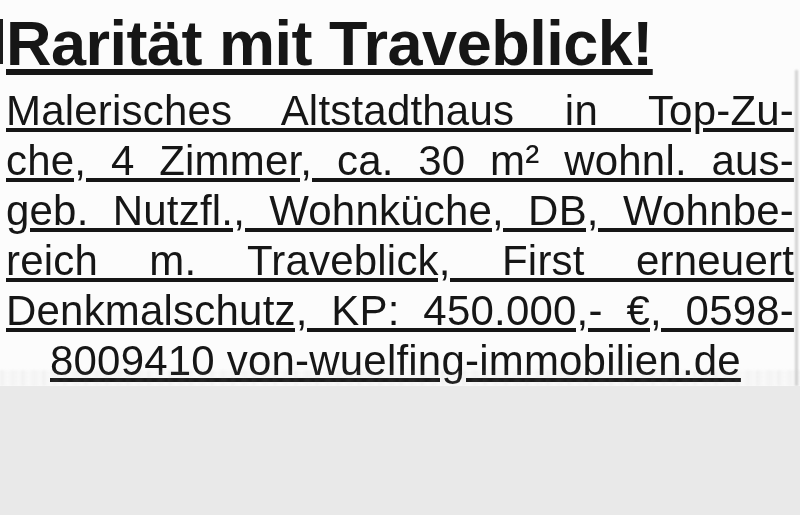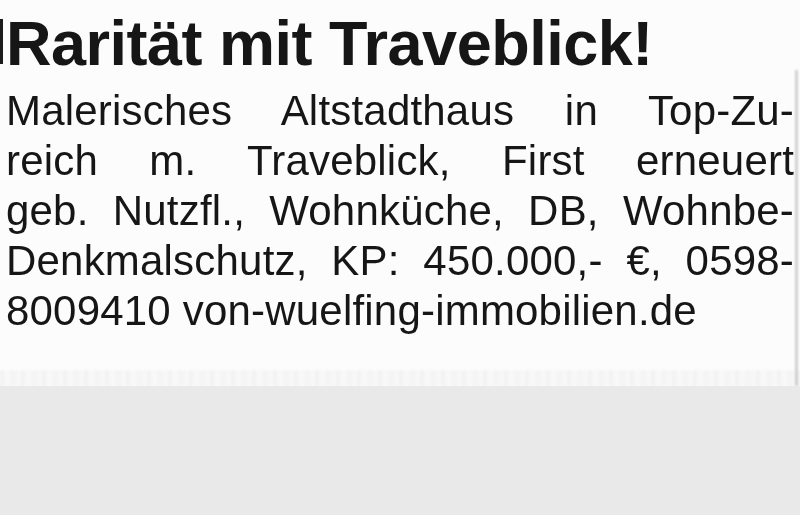--- a/index.html
+++ b/index.html
@@ -13,20 +13,21 @@
     background:#e9e9e9;
     font-family:"Liberation Sans","DejaVu Sans",sans-serif;
   }
   .page{
     position:relative;
     width:800px;
     height:386px;
     background:var(--background);
     overflow:hidden;
     color:var(--text);
+    text-decoration:underline;
   }
   .ad{
     position:relative;
     padding:6px 6px 0 6px;
     filter:blur(0.45px);
   }
   .ad-headline{
     margin:0;
     font-size:63px;
     line-height:74px;
@@ -39,20 +40,21 @@
     font-size:42px;
     line-height:50px;
     letter-spacing:0.2px;
   }
   .ad-line{
     text-align:justify;
     text-align-last:justify;
   }
   .ad-line.last{
     text-align-last:left;
+    margin-left:44px;
   }
   
   .column-rule{
     position:absolute;
     top:70px;
     bottom:0;
     right:2px;
     width:3px;
     background:var(--rule);
     filter:blur(1px);
@@ -87,22 +89,23 @@
 </head>
 <body>
 
 <div class="page">
 
   <div class="ad">
     <h1 class="ad-headline">Rarität mit Traveblick!</h1>
 
     <div class="ad-body">
       <div class="ad-line">Malerisches Altstadthaus in Top-Zu-</div>
+      <div class="ad-line">che, 4 Zimmer, ca. 30 m² wohnl. aus-</div>
+      <div class="ad-line">geb. Nutzfl., Wohnküche, DB, Wohnbe-</div>
       <div class="ad-line">reich m. Traveblick, First erneuert</div>
-      <div class="ad-line">geb. Nutzfl., Wohnküche, DB, Wohnbe-</div>
       <div class="ad-line">Denkmalschutz, KP: 450.000,- €, 0598-</div>
       <div class="ad-line last">8009410 von-wuelfing-immobilien.de</div>
     </div>
   </div>
 
   <div class="edge-artifact"></div>
   <div class="column-rule"></div>
   <div class="bottom-noise"></div>
 
 </div>

